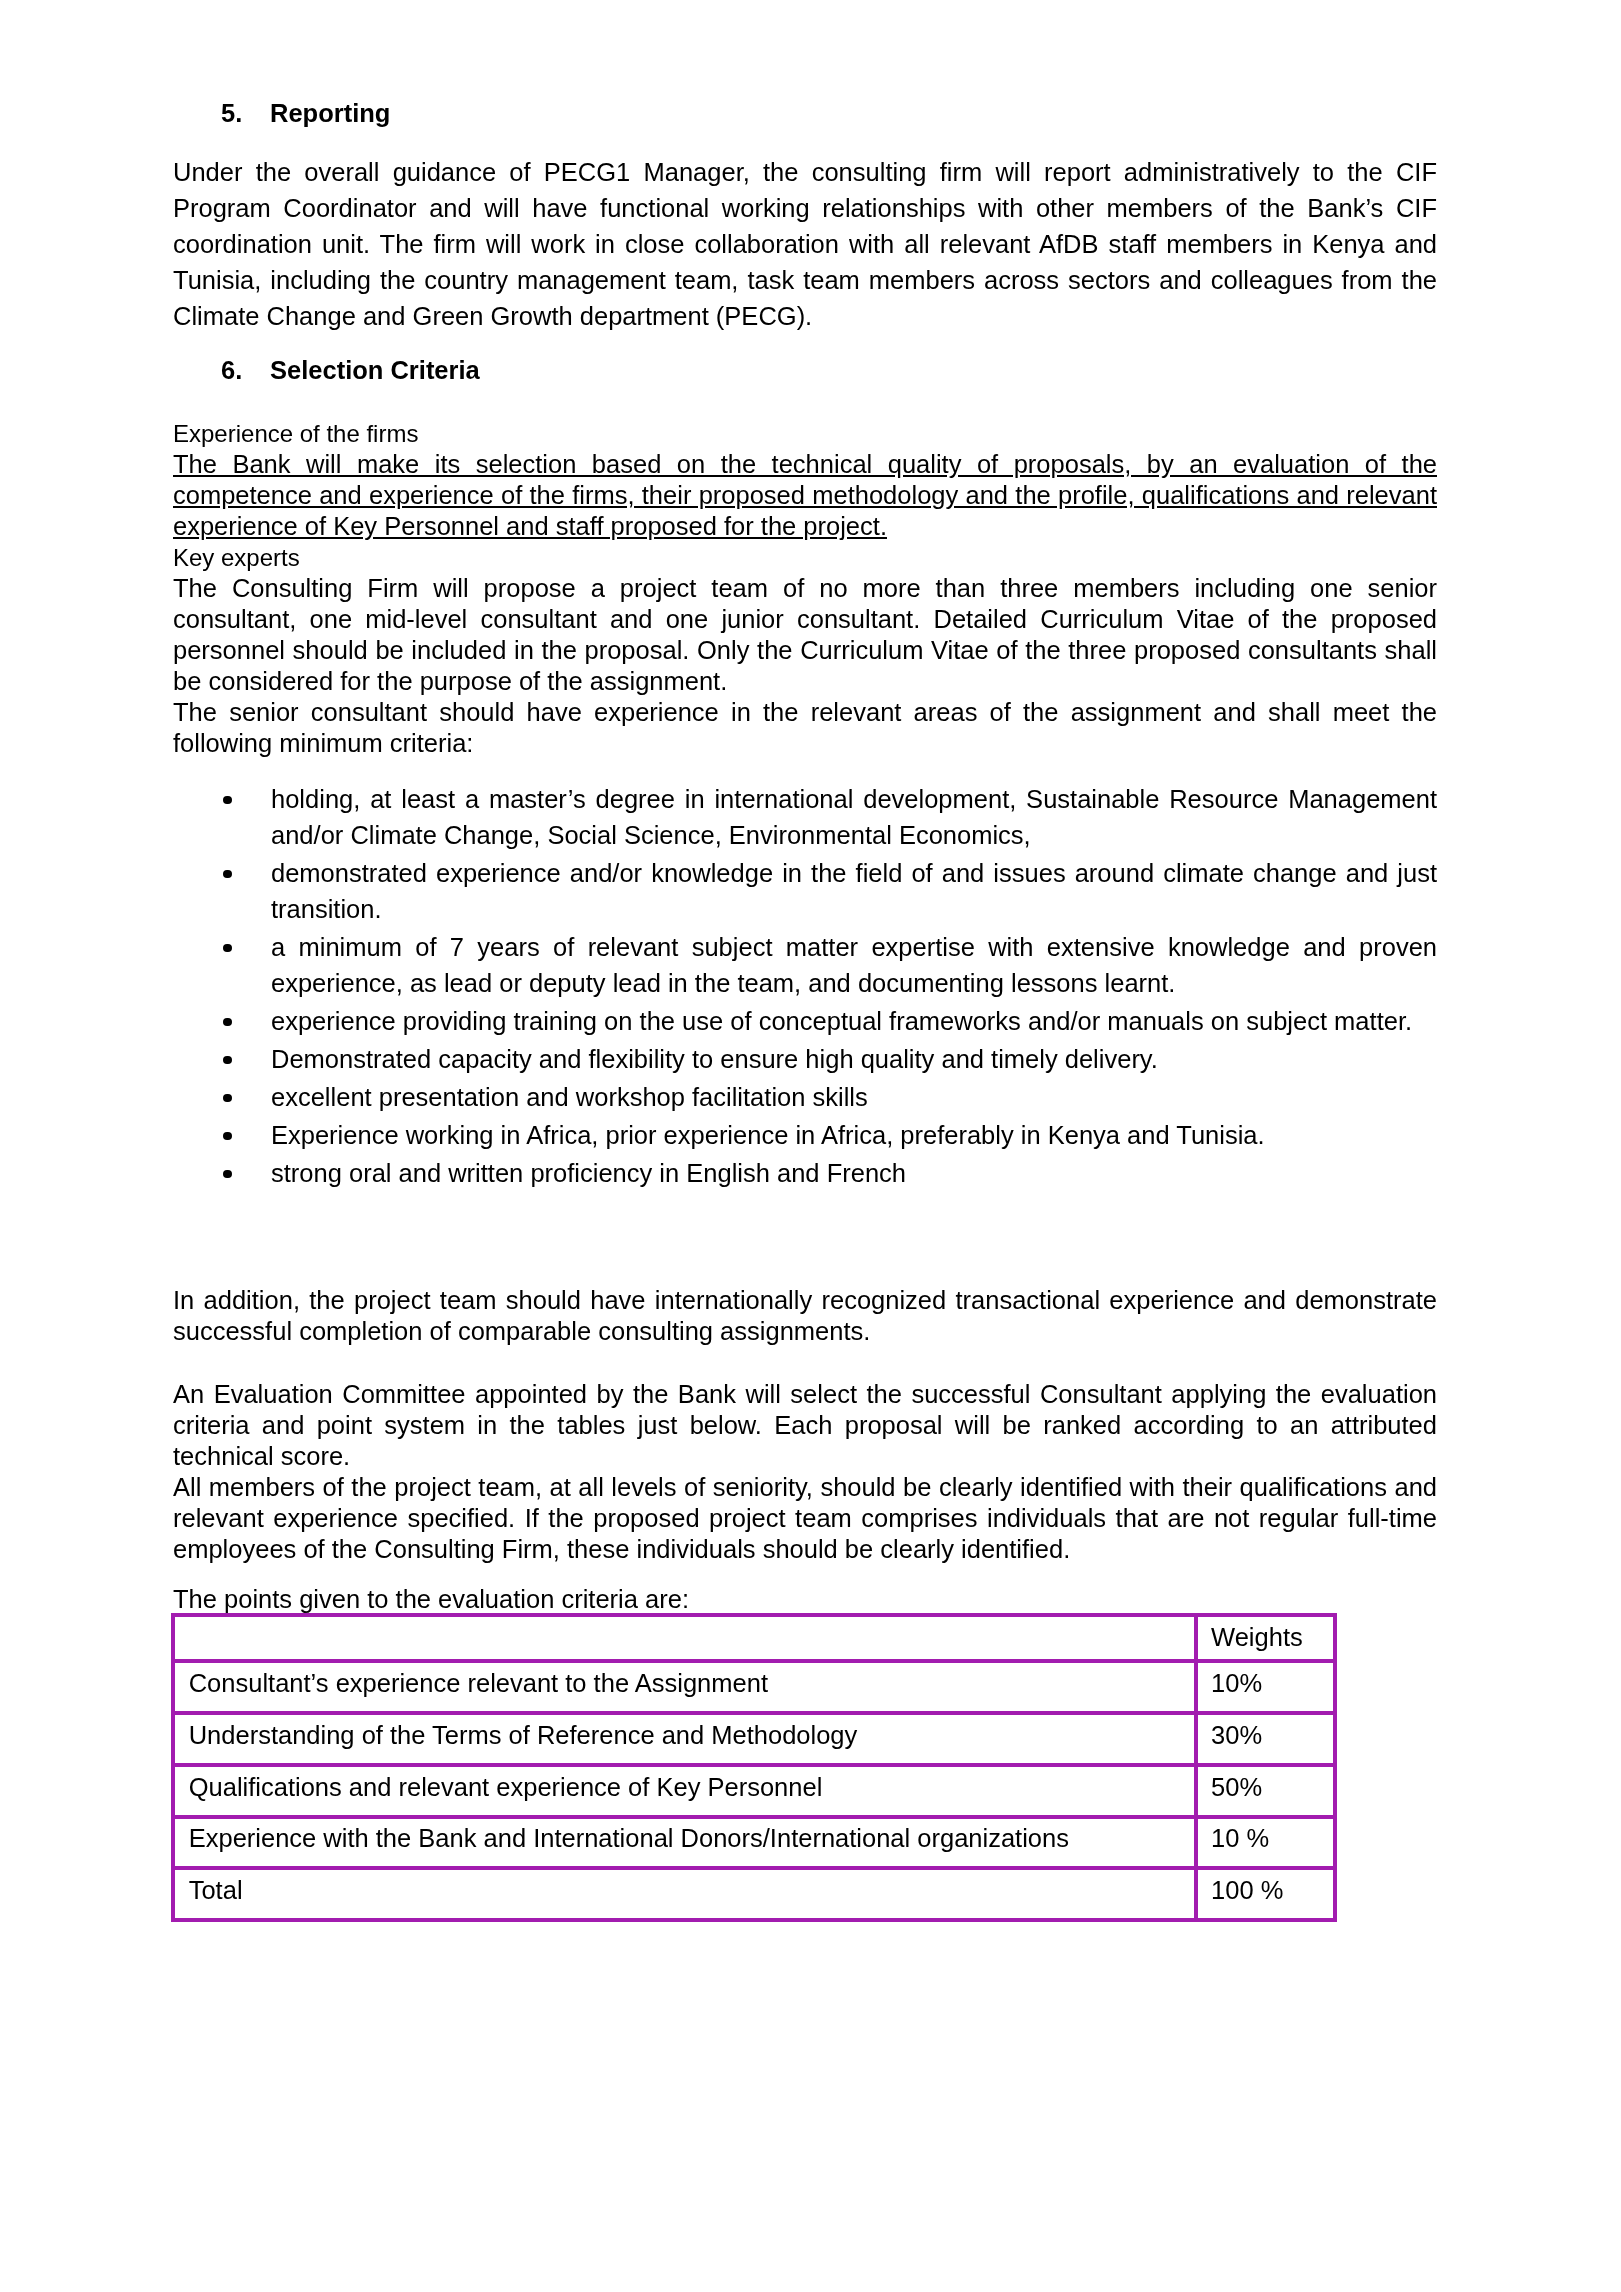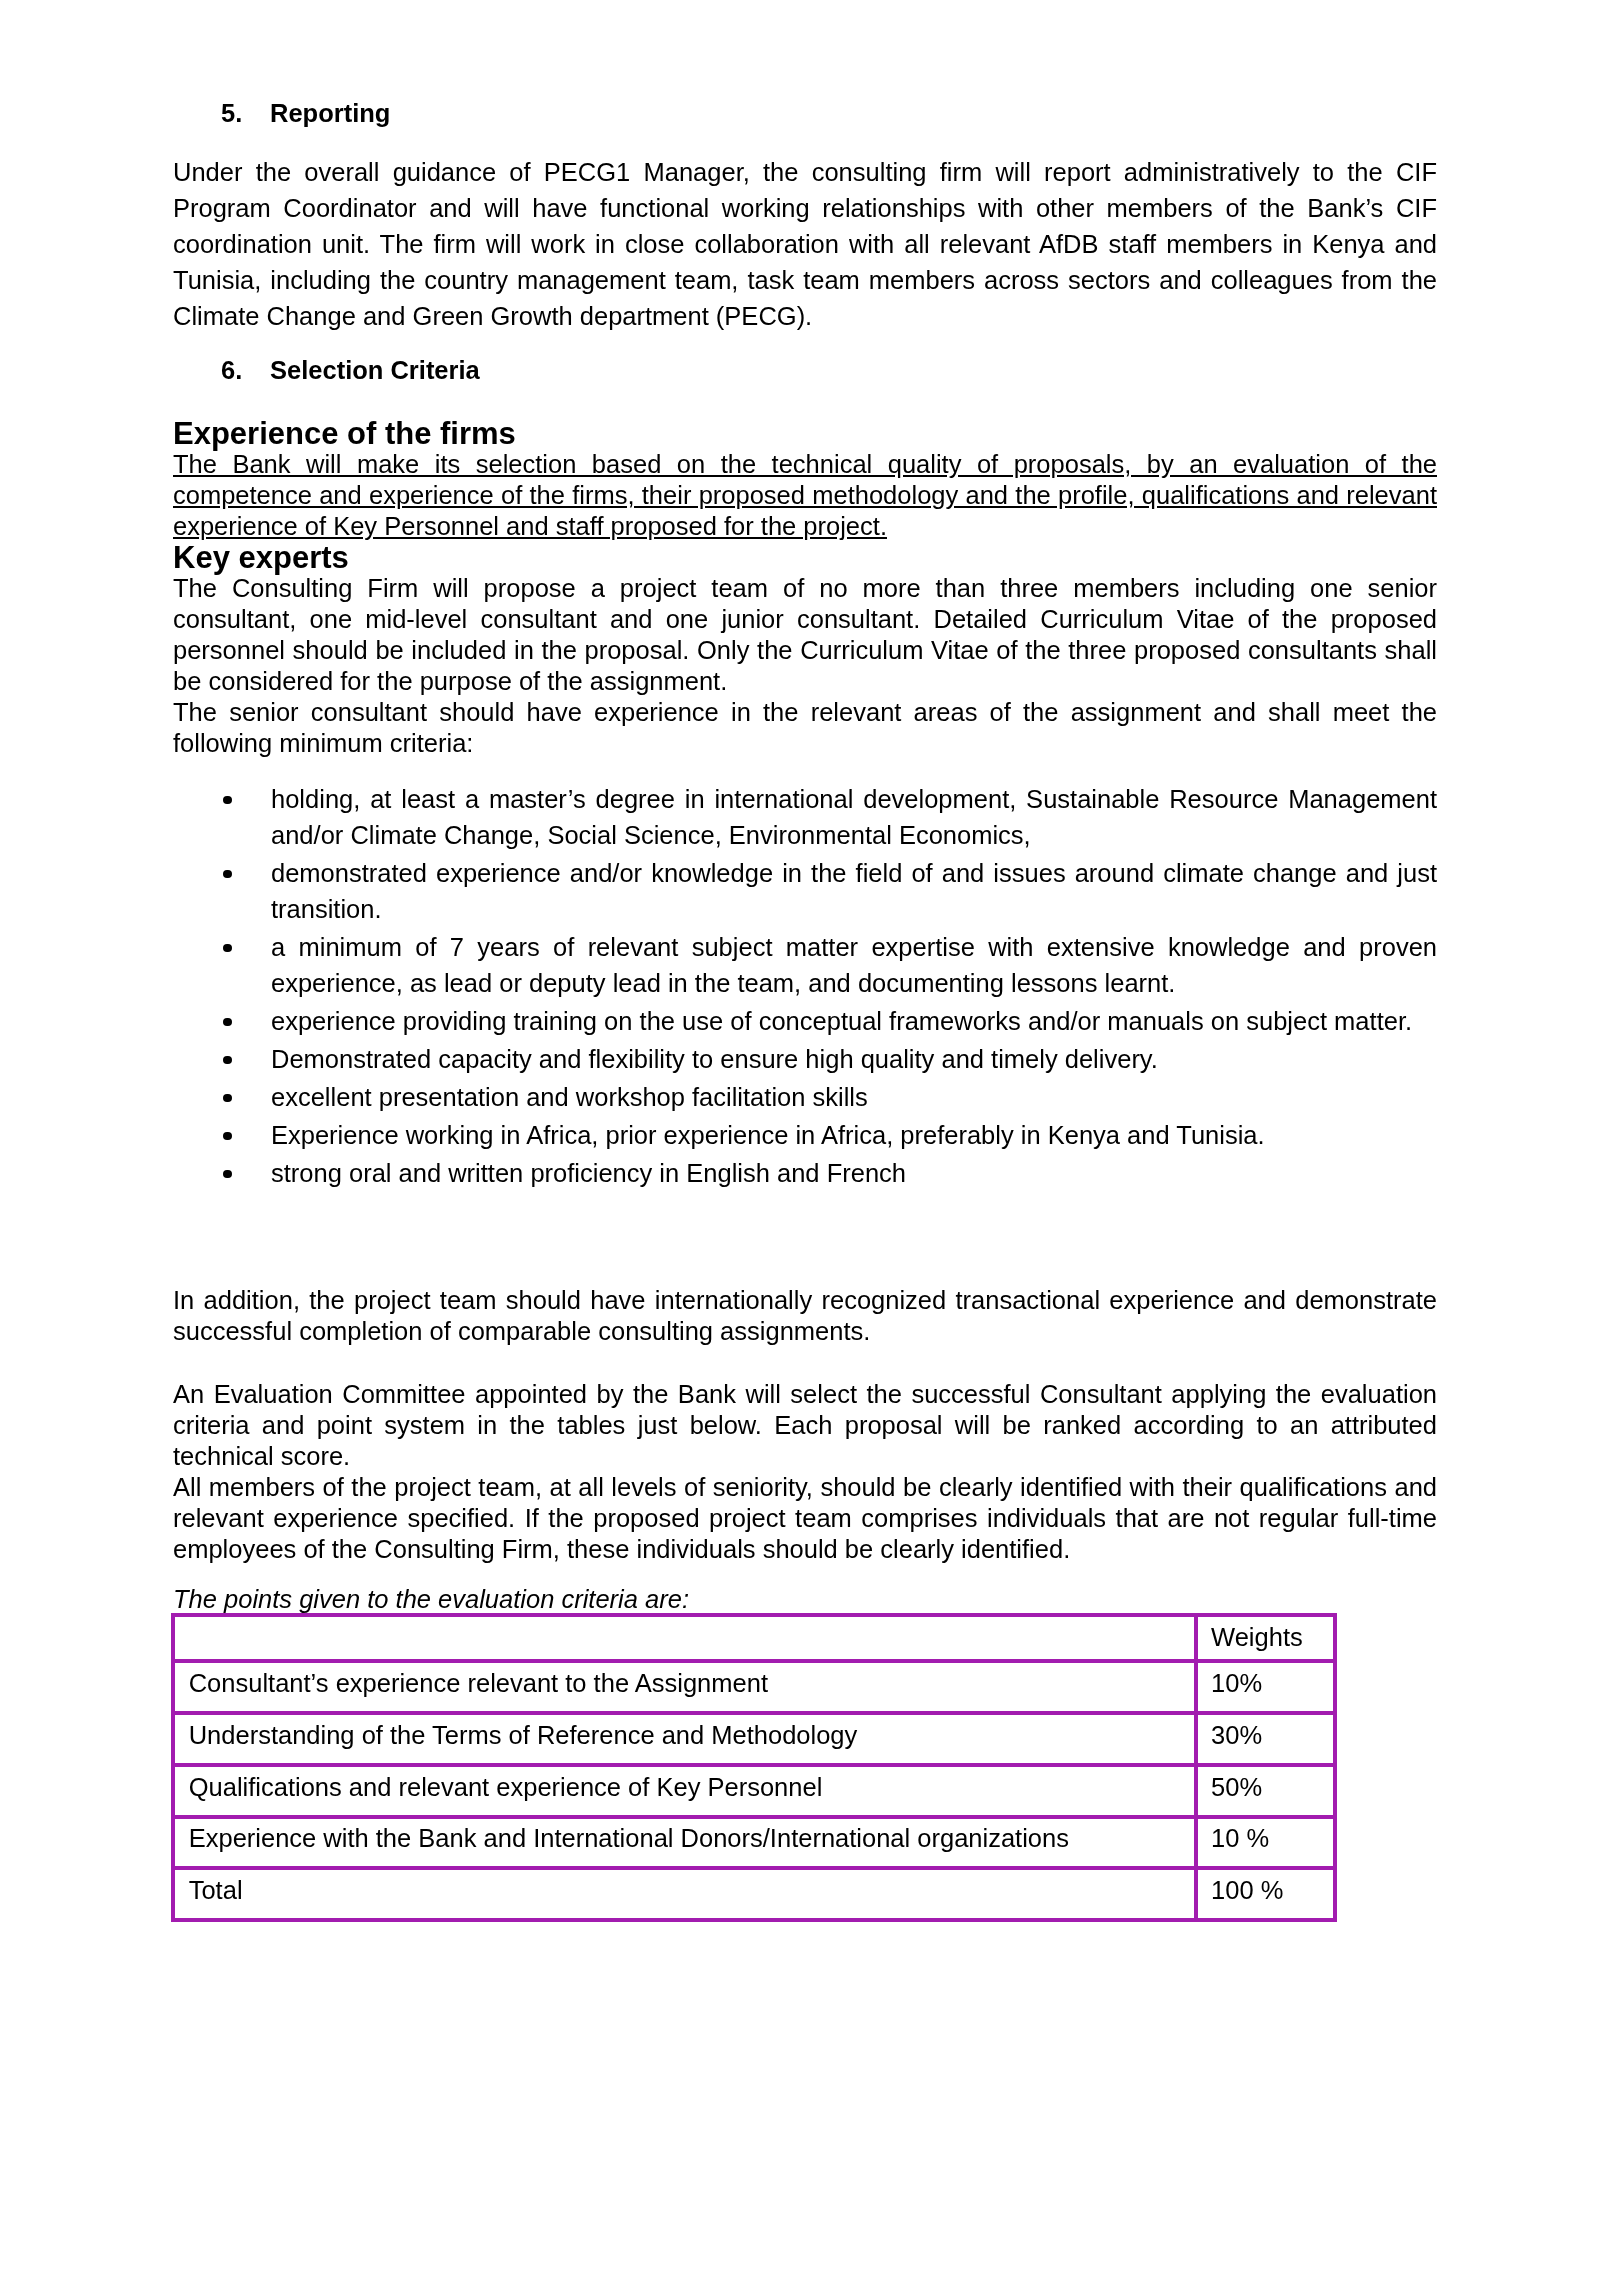--- a/index.html
+++ b/index.html
@@ -13,21 +13,21 @@
     font-weight: bold; font-size: 25.5px; line-height: 31px; white-space: nowrap;
   }
   .heading .num { position: absolute; left: 48px; }
   .heading .title { position: absolute; left: 97px; }
   .para-loose {
     font-size: 25.5px; line-height: 36px; text-align: justify;
   }
   .para-dense {
     font-size: 25.5px; line-height: 31px; text-align: justify;
   }
-  .subhead { font-size: 31px; line-height: 31px; font-weight: bold; }
+  .subhead { font-size: 24px; line-height: 31px; font-weight: normal; }
   .bullets { list-style: none; margin: 0; padding: 0; }
   .bullets li {
     position: relative; padding-left: 98px; font-size: 25.5px; line-height: 36px;
     text-align: justify; margin-bottom: 2px;
   }
   .bullets li .dot {
     position: absolute; left: 50px; top: 14.7px; width: 8.8px; height: 8.8px;
     border-radius: 50%; background: #000;
   }
   table.weights {
@@ -79,21 +79,21 @@
     <li><span class="dot"></span><span>strong oral and written proficiency in English and French</span></li>
   </ul>
 
   <p class="abs para-dense" style="top:1285px; margin:0;">In addition, the project team should have internationally recognized transactional experience and demonstrate successful completion of comparable consulting assignments.</p>
 
   <div class="abs" style="top:1379px;">
     <p class="para-dense" style="margin:0;">An Evaluation Committee appointed by the Bank will select the successful Consultant applying the evaluation criteria and point system in the tables just below. Each proposal will be ranked according to an attributed technical score.</p>
     <p class="para-dense" style="margin:0;">All members of the project team, at all levels of seniority, should be clearly identified with their qualifications and relevant experience specified. If the proposed project team comprises individuals that are not regular full-time employees of the Consulting Firm, these individuals should be clearly identified.</p>
   </div>
 
-  <p class="abs para-dense" style="top:1584px; margin:0;font-style:italic;">The points given to the evaluation criteria are:</p>
+  <p class="abs para-dense" style="top:1584px; margin:0;">The points given to the evaluation criteria are:</p>
 
   <table class="weights" style="top:1613px;">
     <tbody>
         <tr class="hdr">
       <td class="crit"></td>
       <td class="w">Weights</td>
     </tr>
     <tr class="row">
       <td class="crit">Consultant’s experience relevant to the Assignment</td>
       <td class="w">10%</td>

